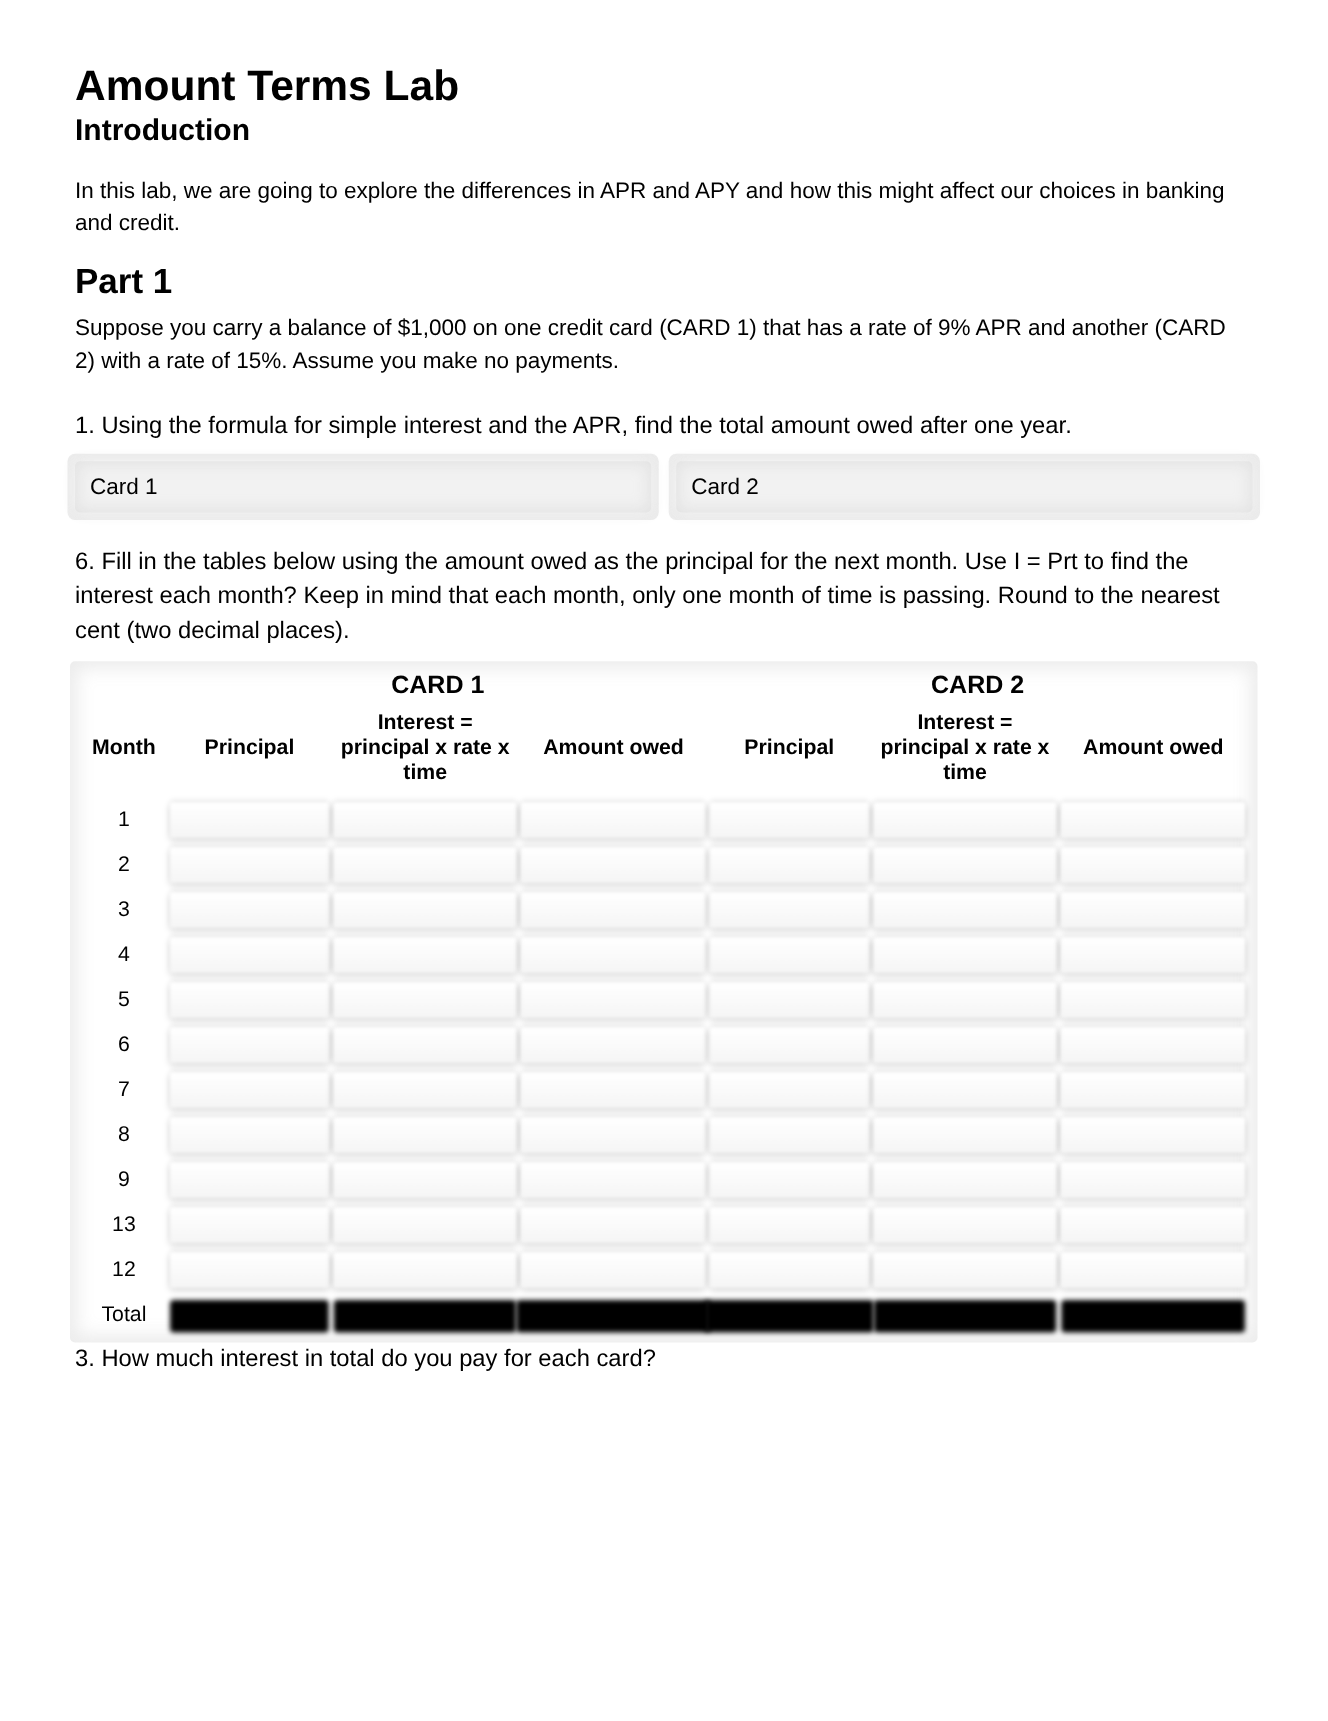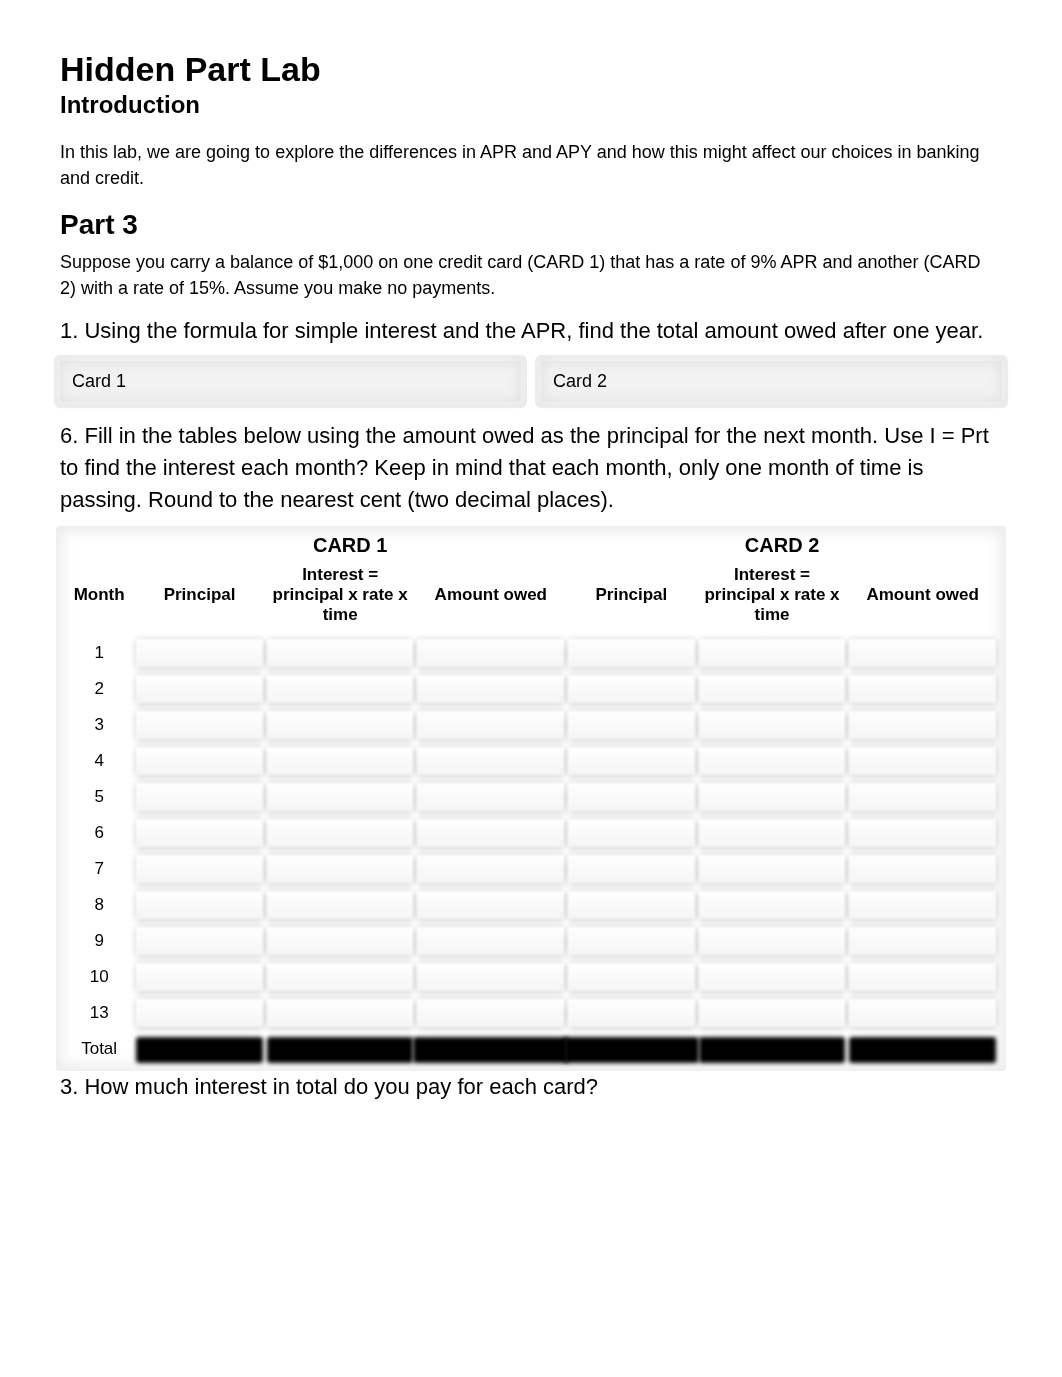--- a/index.html
+++ b/index.html
@@ -25,23 +25,23 @@
     font-size: 28px;
     font-weight: 700;
     margin: 18px 0 6px 0;
   }
   p {
     font-size: 18px;
     line-height: 1.45;
     margin: 8px 10px 14px 0;
   }
   .q {
-    font-size: 22px;
+    font-size: 19px;
     line-height: 1.45;
-    margin: 14px 0 14px 0;
+    margin: 26px 0 14px 0;
   }
   .answer-row {
     display: flex;
     gap: 20px;
     margin: 14px 0 18px 0;
   }
   .answer-box {
     flex: 1;
     padding: 10px 12px;
     font-size: 18px;
@@ -124,26 +124,26 @@
     position:absolute;
     inset:-4px;
     box-shadow: 0 0 14px 6px rgba(150,150,150,0.18) inset;
     pointer-events:none;
     border-radius:4px;
   }
 </style>
 </head>
 <body>
 
-<h1>Hidden Part Lab</h1>
+<h1>Amount Terms Lab</h1>
 <h2 class="intro">Introduction</h2>
 
 <p>In this lab, we are going to explore the differences in APR and APY and how this might affect our choices in banking and credit.</p>
 
-<h2 class="part">Part 3</h2>
+<h2 class="part">Part 1</h2>
 
 <p>Suppose you carry a balance of $1,000 on one credit card (CARD 1) that has a rate of 9% APR and another (CARD 2) with a rate of 15%. Assume you make no payments.</p>
 
 <div class="q">1.  Using the formula for simple interest and the APR, find the total amount owed after one year.</div>
 
 <div class="answer-row">
   <div class="answer-box">Card 1</div>
   <div class="answer-box">Card 2</div>
 </div>
 
@@ -253,30 +253,30 @@
         <tr class="data">
           <td>9</td>
           <td class="cell"></td>
           <td class="cell"></td>
           <td class="cell"></td>
           <td class="cell"></td>
           <td class="cell"></td>
           <td class="cell"></td>
         </tr>
         <tr class="data">
-          <td>10</td>
-          <td class="cell"></td>
-          <td class="cell"></td>
-          <td class="cell"></td>
-          <td class="cell"></td>
-          <td class="cell"></td>
-          <td class="cell"></td>
-        </tr>
-        <tr class="data">
           <td>13</td>
+          <td class="cell"></td>
+          <td class="cell"></td>
+          <td class="cell"></td>
+          <td class="cell"></td>
+          <td class="cell"></td>
+          <td class="cell"></td>
+        </tr>
+        <tr class="data">
+          <td>12</td>
           <td class="cell"></td>
           <td class="cell"></td>
           <td class="cell"></td>
           <td class="cell"></td>
           <td class="cell"></td>
           <td class="cell"></td>
         </tr>
         <tr class="totalrow">
           <td>Total</td>
           <td class="black"></td>

